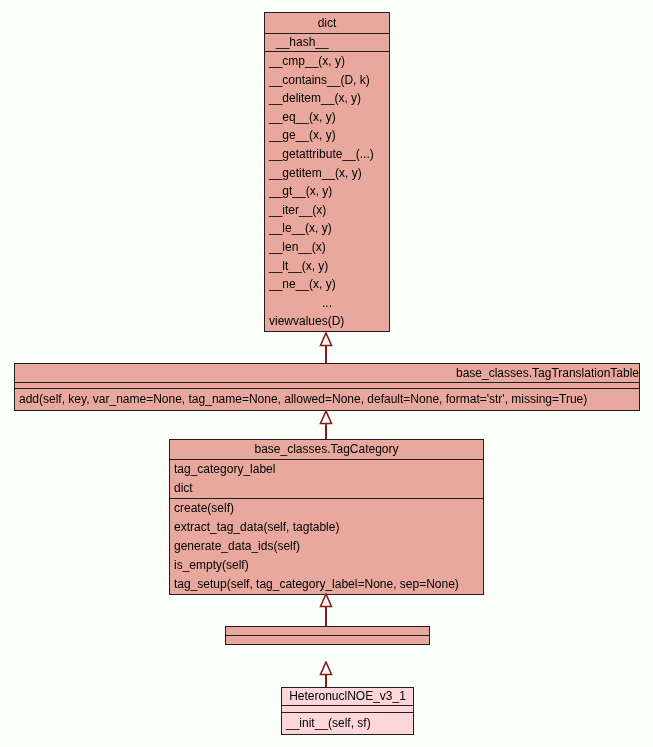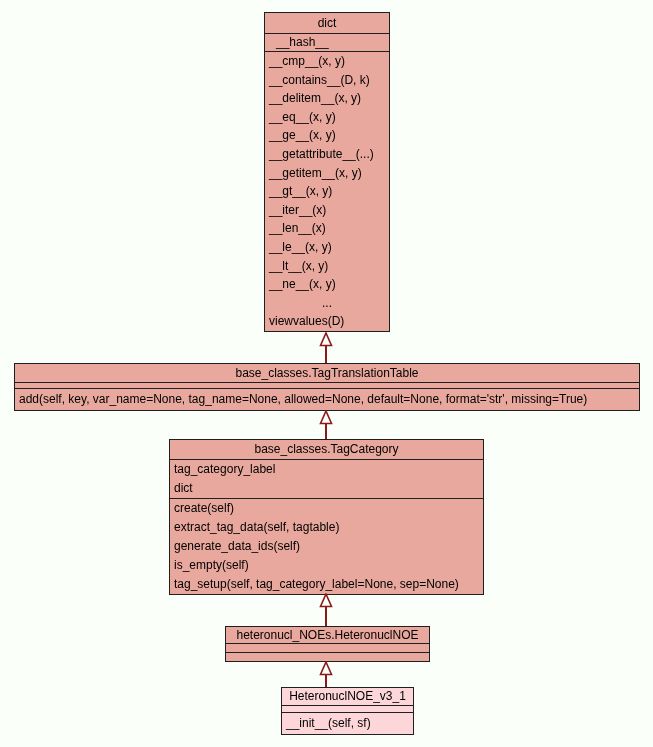--- a/index.html
+++ b/index.html
@@ -40,21 +40,21 @@
   .row {
     padding: 0 4px;
     white-space: nowrap;
     overflow: hidden;
   }
   .row.center { text-align: center; padding: 0; }
   
   .dict .title { height: 20px; line-height: 20px; }
   .dict .attrs .row { height: 17px; line-height: 17px; padding-left: 11px; }
   .dict .methods .row { height: 18.6px; line-height: 18.6px; }
-  .ttt .title { height: 18px; line-height: 18px; }
+  .ttt .title { height: 18px; line-height: 18px; text-align: right; }
   .ttt .attrs { height: 5px; }
   .ttt .methods .row { height: 21px; line-height: 21px; }
   .tc .title { height: 19px; line-height: 19px; text-align: center; }
   .tc .attrs .row, .tc .methods .row { height: 19px; line-height: 19px; }
   .hn .title { height: 16px; line-height: 16px; }
   .hn .comp1 { height: 8px; }
   .hn .comp2 { height: 8px; }
   .v31 .title { height: 17px; line-height: 17px; }
   .v31 .attrs { height: 6px; }
   .v31 .methods .row { height: 21px; line-height: 21px; }
@@ -75,22 +75,22 @@
     <div class="sec methods">
       <div class="row">__cmp__(x, y)</div>
       <div class="row">__contains__(D, k)</div>
       <div class="row">__delitem__(x, y)</div>
       <div class="row">__eq__(x, y)</div>
       <div class="row">__ge__(x, y)</div>
       <div class="row">__getattribute__(...)</div>
       <div class="row">__getitem__(x, y)</div>
       <div class="row">__gt__(x, y)</div>
       <div class="row">__iter__(x)</div>
+      <div class="row">__le__(x, y)</div>
       <div class="row">__len__(x)</div>
-      <div class="row">__le__(x, y)</div>
       <div class="row">__lt__(x, y)</div>
       <div class="row">__ne__(x, y)</div>
       <div class="row center">...</div>
       <div class="row">viewvalues(D)</div>
     </div>
   </div>
 
   <svg class="arrow" style="left:318px; top:332px;" width="16" height="31" viewBox="0 0 16 31">
     <polygon class="tri" points="8,1 13.5,13.5 2.5,13.5"></polygon>
     <line class="shaft" x1="8" y1="13.5" x2="8" y2="31"></line>
@@ -123,21 +123,20 @@
       <div class="row">tag_setup(self, tag_category_label=None, sep=None)</div>
     </div>
   </div>
 
   <svg class="arrow" style="left:318px; top:593px;" width="16" height="33" viewBox="0 0 16 33">
     <polygon class="tri" points="8,1 13.5,13.5 2.5,13.5"></polygon>
     <line class="shaft" x1="8" y1="13.5" x2="8" y2="33"></line>
   </svg>
 
   <div class="box hn" style="left:225px; top:626px; width:203px;">
-    <div class="title">heteronucl_NOEs.HeteronuclNOE</div>
     <div class="sec comp1"></div>
     <div class="sec comp2"></div>
   </div>
 
   <svg class="arrow" style="left:318px; top:661px;" width="16" height="26" viewBox="0 0 16 26">
     <polygon class="tri" points="8,1 13.5,13.5 2.5,13.5"></polygon>
     <line class="shaft" x1="8" y1="13.5" x2="8" y2="26"></line>
   </svg>
 
   <div class="box hl v31" style="left:261px; top:687px; width:131px;">

